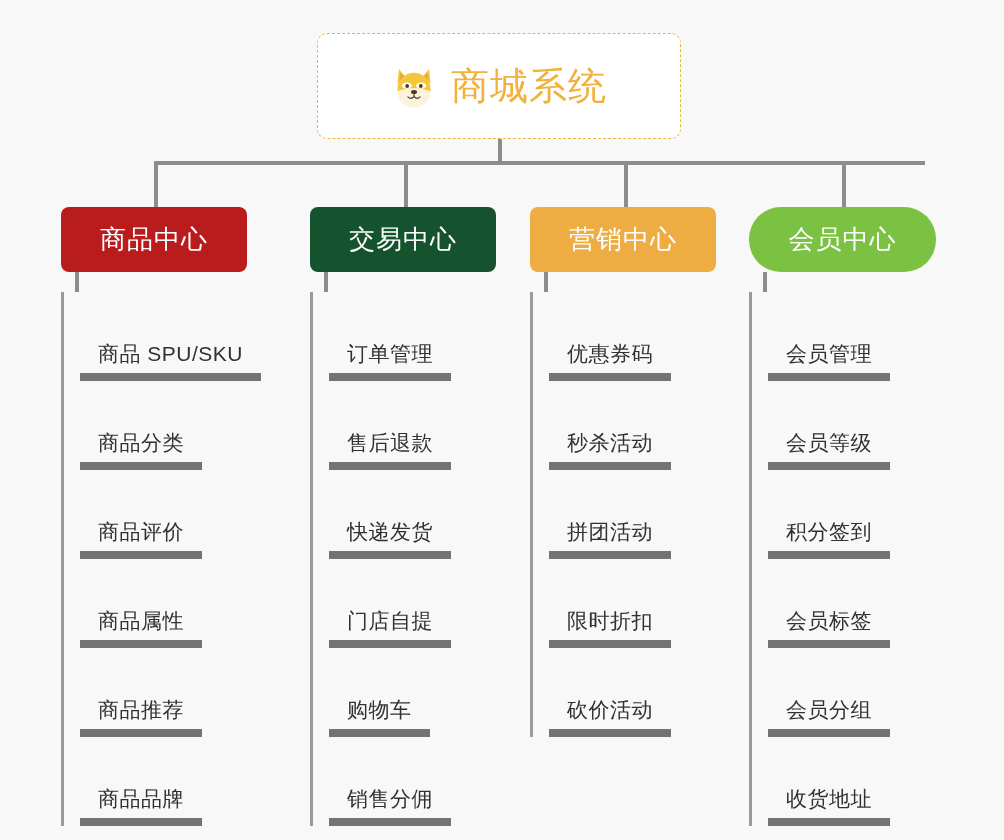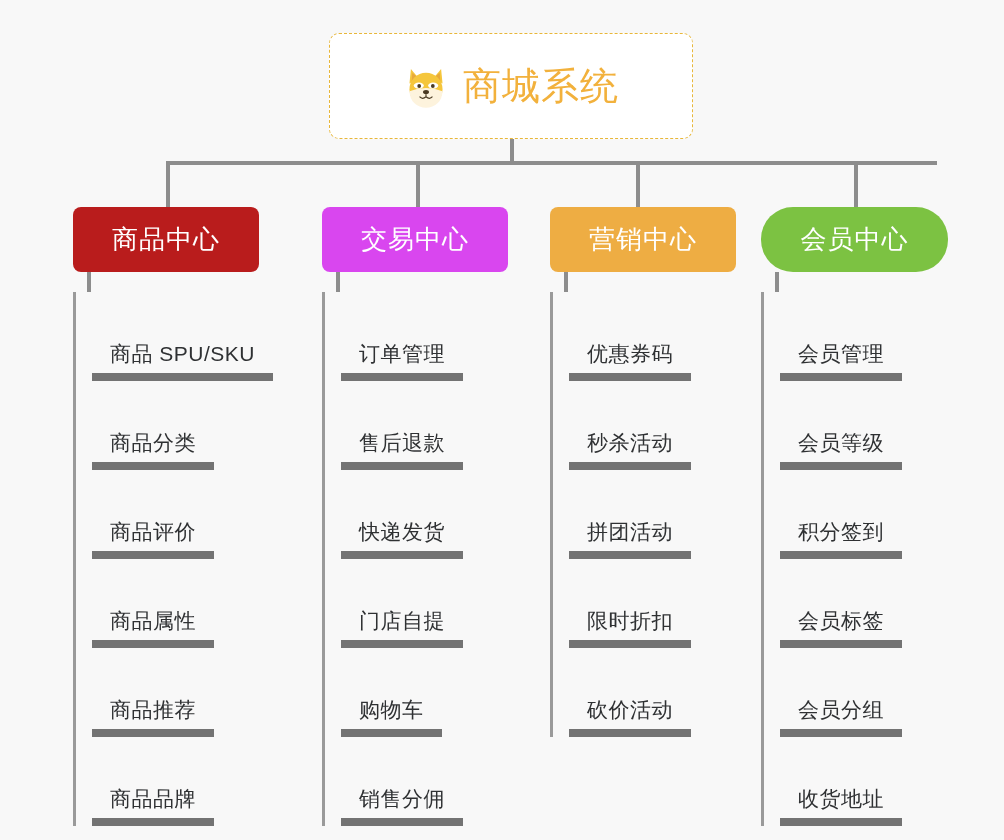--- a/index.html
+++ b/index.html
@@ -11,21 +11,21 @@
     height: 840px;
     background: #f8f8f8;
     font-family: "Liberation Sans", "DejaVu Sans", sans-serif;
     overflow: hidden;
     position: relative;
     -webkit-font-smoothing: antialiased;
   }
 
   #mindmap {
     position: absolute;
-    left: 16px; top: 0;
+    left: 4px; top: 0;
     width: 796px;
     height: 840px;
   }
 
   
   .root-node {
     position: absolute;
     left: 313px;
     top: 33px;
     width: 364px;
@@ -83,21 +83,21 @@
   .drop-2 { left: 620px; }
   .drop-3 { left: 838px; }
 
   
   .branch {
     position: absolute;
     top: 207px;
   }
   .branch-0 { left: 57px;  }
   .branch-1 { left: 306px; }
-  .branch-2 { left: 526px; margin-left: 8px; }
+  .branch-2 { left: 526px; }
   .branch-3 { left: 745px; }
 
   .branch-head {
     height: 65px;
     border-radius: 8px;
     display: flex;
     align-items: center;
     justify-content: center;
     color: #ffffff;
     font-size: 26px;
@@ -199,21 +199,21 @@
       <div class="leaf">
           <span class="leaf-label">商品推荐</span>
         </div>
       <div class="leaf">
           <span class="leaf-label">商品品牌</span>
         </div>
     </div>
   </div>
 
   <div class="branch branch-1">
-    <div class="branch-head" style="background: #d946ef; align-items: center;">
+    <div class="branch-head" style="background: #14532d; align-items: center;">
       <span>交易中心</span>
     </div>
     <div class="head-stem" style="background: rgb(141, 141, 141);"></div>
     <div class="leaves">
       <div class="leaf">
           <span class="leaf-label">订单管理</span>
         </div>
       <div class="leaf">
           <span class="leaf-label">售后退款</span>
         </div>

